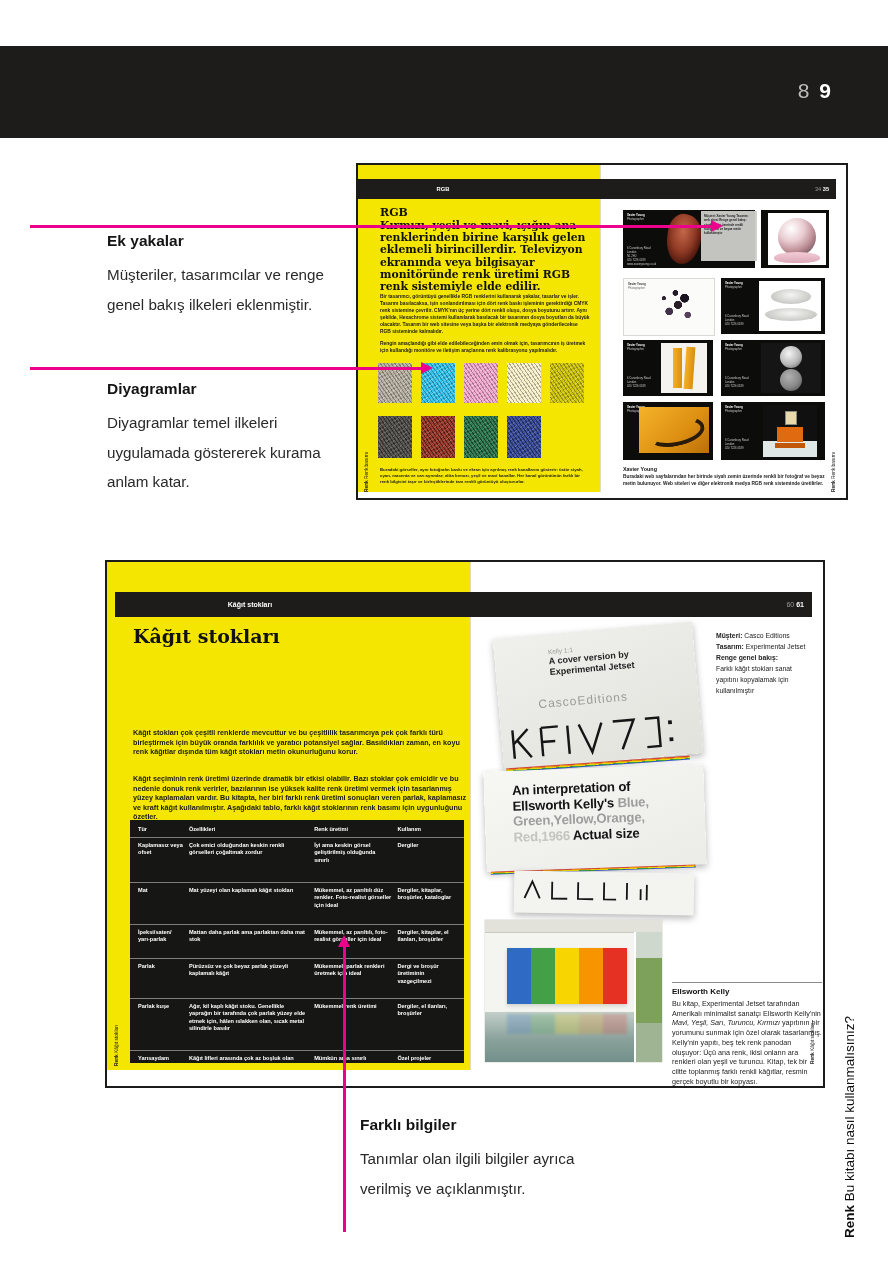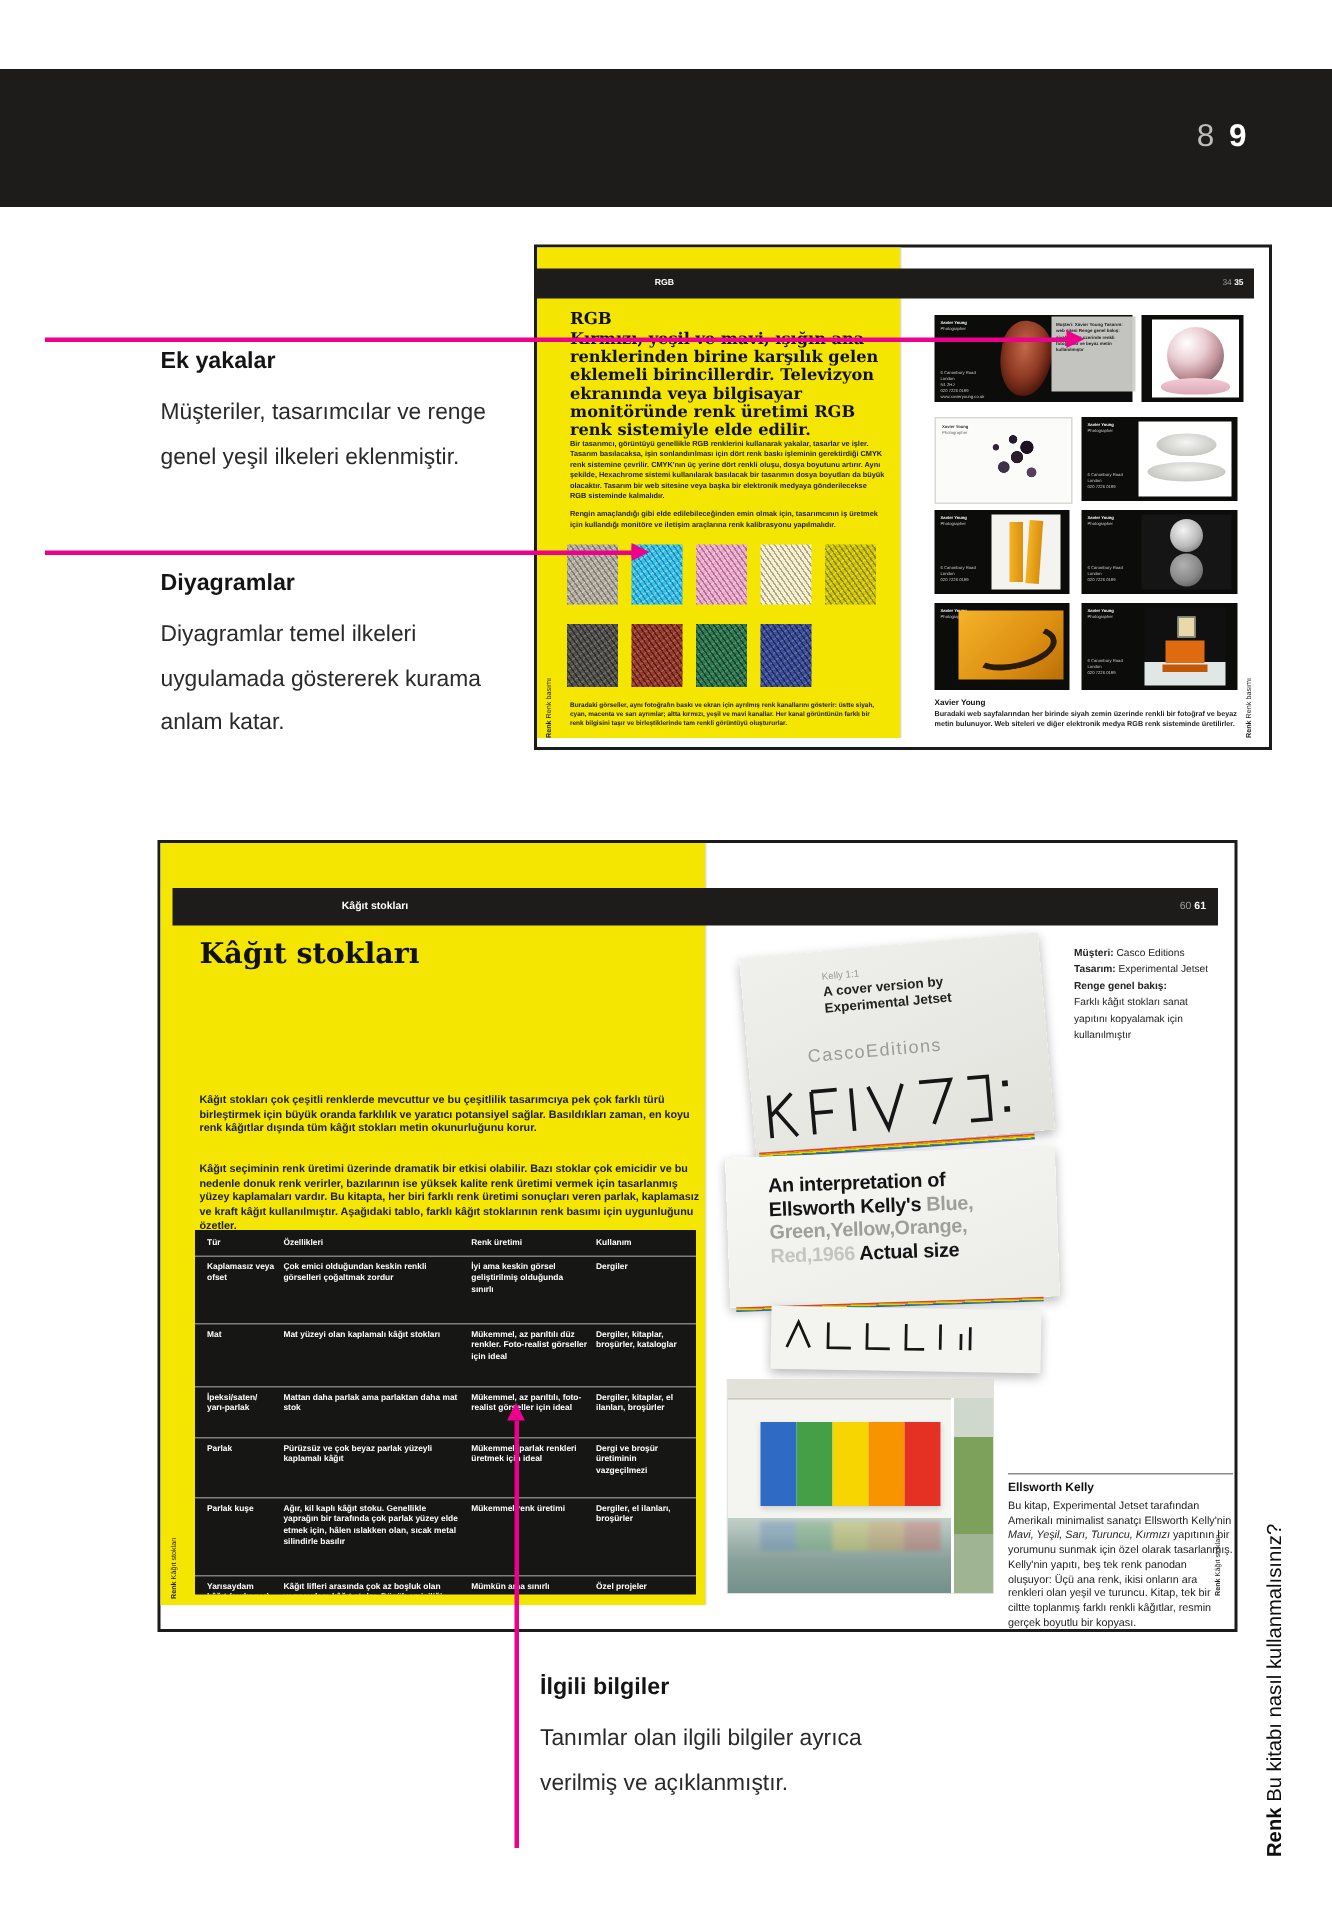--- a/index.html
+++ b/index.html
@@ -131,21 +131,21 @@
 
 <div class="topbar">
   <div class="topfolio">
     <span class="folio-light">8</span>
     <span class="folio-bold">9</span>
   </div>
 </div>
 
 <div class="callout" style="left:107px;top:232px;width:245px;">
   <div class="ct">Ek yakalar</div>
-  <div class="cb">Müşteriler, tasarımcılar ve renge genel yeşil ilkeleri eklenmiştir.</div>
+  <div class="cb">Müşteriler, tasarımcılar ve renge genel bakış ilkeleri eklenmiştir.</div>
 </div>
 
 <div class="callout" style="left:107px;top:380px;width:228px;">
   <div class="ct">Diyagramlar</div>
   <div class="cb">Diyagramlar temel ilkeleri uygulamada göstererek kurama anlam katar.</div>
 </div>
 
 <div class="spread" style="left:356px;top:163px;width:488px;height:333px;">
   <div class="ypage" style="left:0;top:0;width:242px;height:327px;"></div>
   <div class="gutter" style="left:242px;top:0;height:327px;"></div>
@@ -428,19 +428,19 @@
 <div class="mline" style="left:30px;top:225px;width:682px;height:2.5px;"></div>
 <div class="arrow-right" style="left:711px;top:220px;"></div>
 
 <div class="mline" style="left:30px;top:367px;width:392px;height:2.5px;"></div>
 <div class="arrow-right" style="left:421px;top:362px;"></div>
 
 <div class="mline" style="left:343px;top:947px;width:3px;height:285px;"></div>
 <div class="arrow-up" style="left:338px;top:935px;"></div>
 
 <div class="callout" style="left:360px;top:1116px;width:250px;">
-  <div class="ct">İlgili bilgiler</div>
+  <div class="ct">Farklı bilgiler</div>
   <div class="cb">Tanımlar olan ilgili bilgiler ayrıca verilmiş ve açıklanmıştır.</div>
 </div>
 
 <div class="bigside" style="left:842px;top:1238px;">
   <b>Renk</b> <span>Bu kitabı nasıl kullanmalısınız?</span>
 </div>
 
 </body></html>

